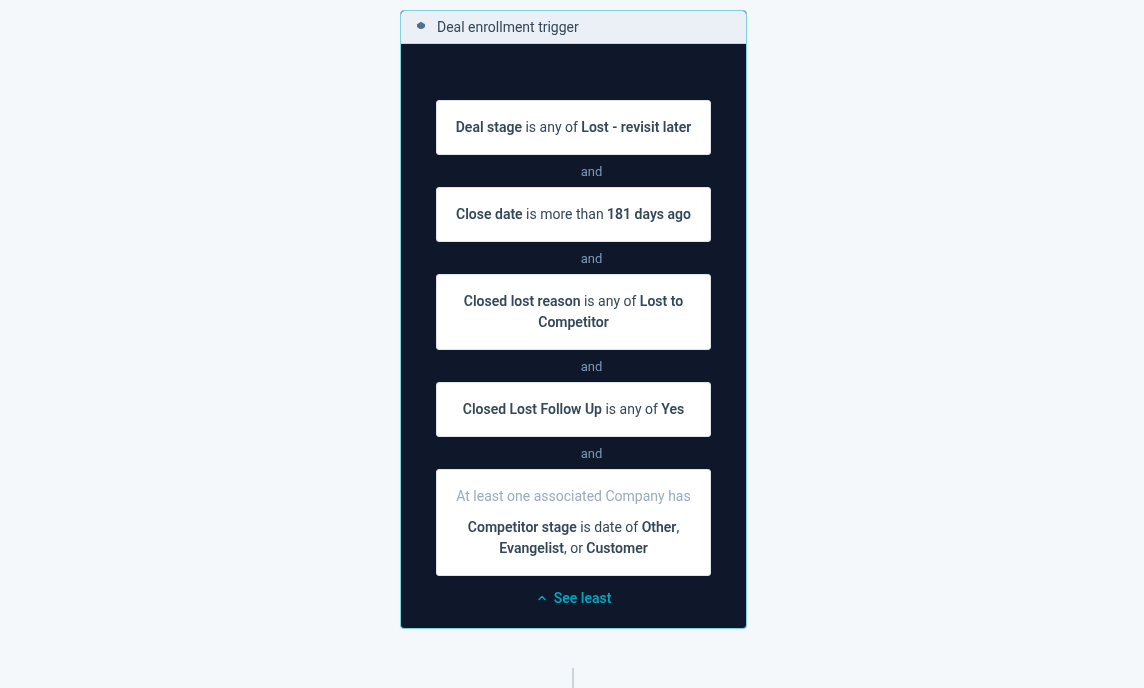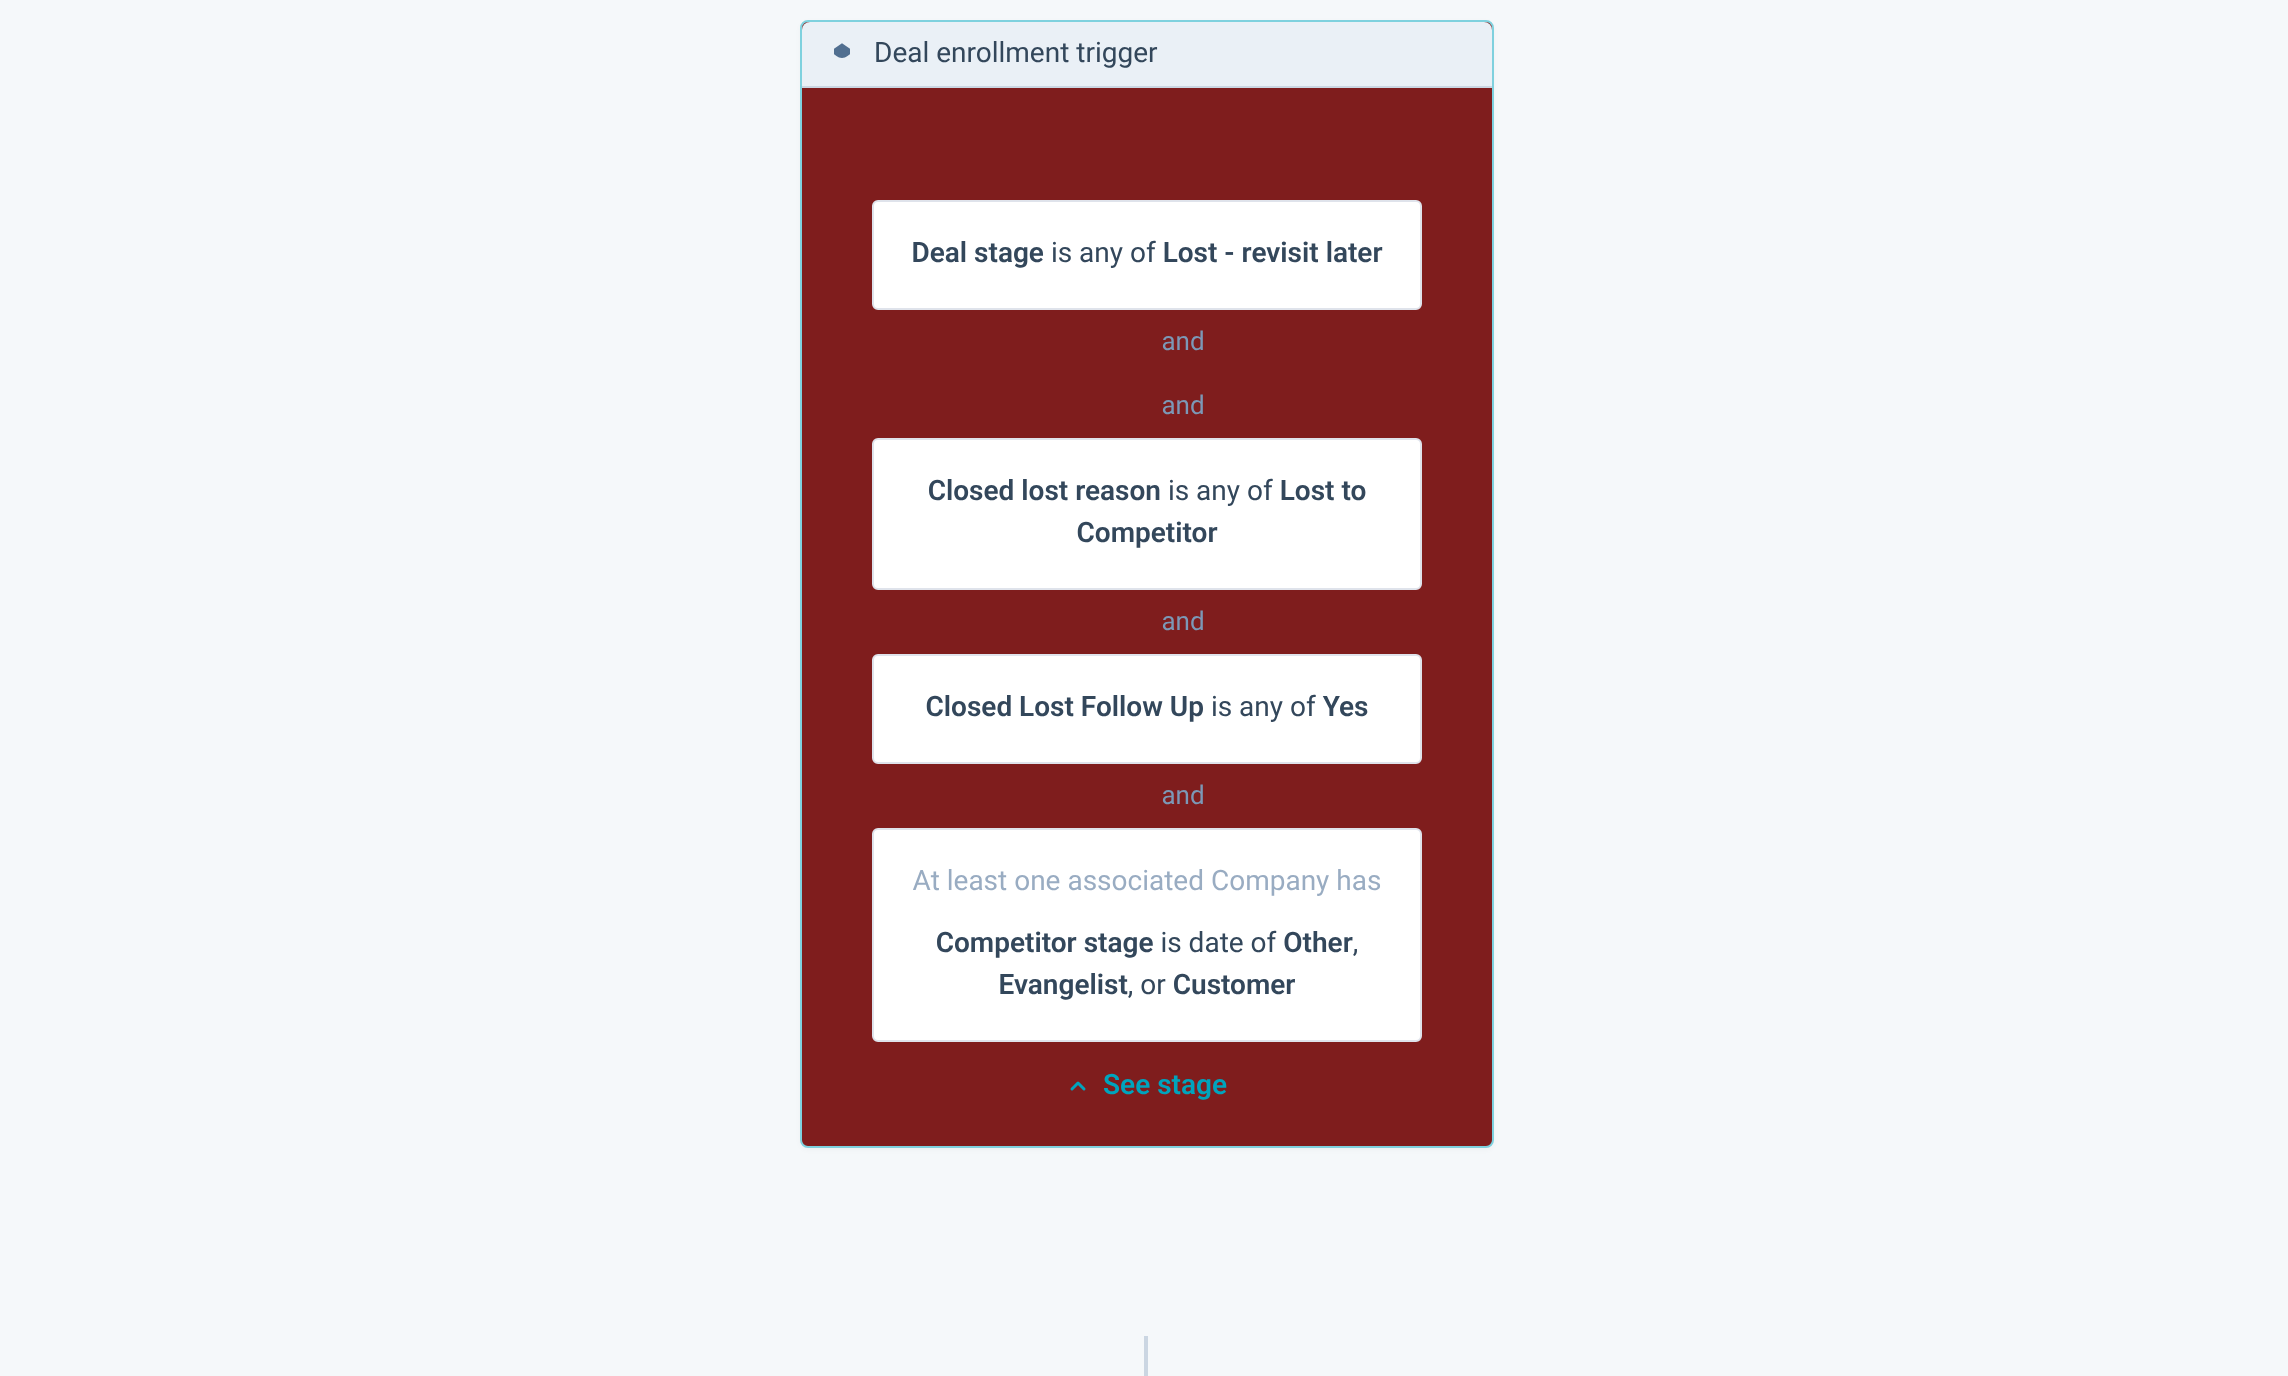--- a/index.html
+++ b/index.html
@@ -1,18 +1,18 @@
 <!DOCTYPE html>
 <html><head>
   <meta charset="utf-8">
   <style>
     * { box-sizing: border-box; margin: 0; padding: 0; }
     body { font-family: -apple-system, BlinkMacSystemFont, "Segoe UI", Roboto, Helvetica, Arial, sans-serif; font-size: 14px; color: #33475b; background: #f5f8fa; width: 1144px; height: 688px; overflow: hidden; }
 
-    .trigger-card { position: absolute; left: 400px; top: 10px; width: 347px; border: 1px solid #7fd1de; border-radius: 4px; background: #7f1d1d; box-shadow: 0 1px 3px rgba(0,0,0,0.03); }
+    .trigger-card { position: absolute; left: 400px; top: 10px; width: 347px; border: 1px solid #7fd1de; border-radius: 4px; background: #0f172a; box-shadow: 0 1px 3px rgba(0,0,0,0.03); }
 
     .trigger-header { display: flex; align-items: center; padding: 8px 12px; background: #eaf0f6; border-bottom: 1px solid #cbd6e2; border-top-left-radius: 4px; border-top-right-radius: 4px; }
     .trigger-header-icon { margin-right: 8px; color: #516f90; display: inline-flex; }
     .trigger-header-title { font-size: 14px; color: #33475b; font-weight: 400; }
 
     .trigger-body { padding: 56px 35px 18px 35px; }
 
     .criteria-box { border: 1px solid #dfe3eb; border-radius: 3px; padding: 16px 16px; text-align: center; background: #fff; }
     .criteria-text { color: #33475b; line-height: 1.5; font-size: 14px; }
     .criteria-text .b { font-weight: 600; }
@@ -45,20 +45,25 @@
     <div class="criteria-box">
       <div class="criteria-text">
         <span class="b">Deal stage</span><span> is any of </span><span class="b">Lost - revisit later</span>
       </div>
     </div>
 
     <div class="connector">
       <span class="connector-label">and</span>
     </div>
 
+    <div class="criteria-box">
+      <div class="criteria-text">
+        <span class="b">Close date</span><span> is more than </span><span class="b">181 days ago</span>
+      </div>
+    </div>
 
     <div class="connector">
       <span class="connector-label">and</span>
     </div>
 
     <div class="criteria-box">
       <div class="criteria-text">
         <span class="b">Closed lost reason</span><span> is any of </span><span class="b">Lost to Competitor</span>
       </div>
     </div>
@@ -83,20 +88,20 @@
         <span class="b">Competitor stage</span><span> is date of </span><span class="b">Other</span><span>, </span><span class="b">Evangelist</span><span>, or </span><span class="b">Customer</span>
       </div>
     </div>
 
     <div class="see-less">
       <span class="see-less-icon">
         <svg width="12" height="12" viewBox="0 0 24 24" fill="none" stroke="#00a4bd" stroke-width="3" stroke-linecap="round" stroke-linejoin="round">
           <polyline points="18 15 12 9 6 15"></polyline>
         </svg>
       </span>
-      <span>See stage</span>
+      <span>See least</span>
     </div>
 
   </div>
 
 </div>
 
 <div class="flow-line"></div>
 
 </body></html>

